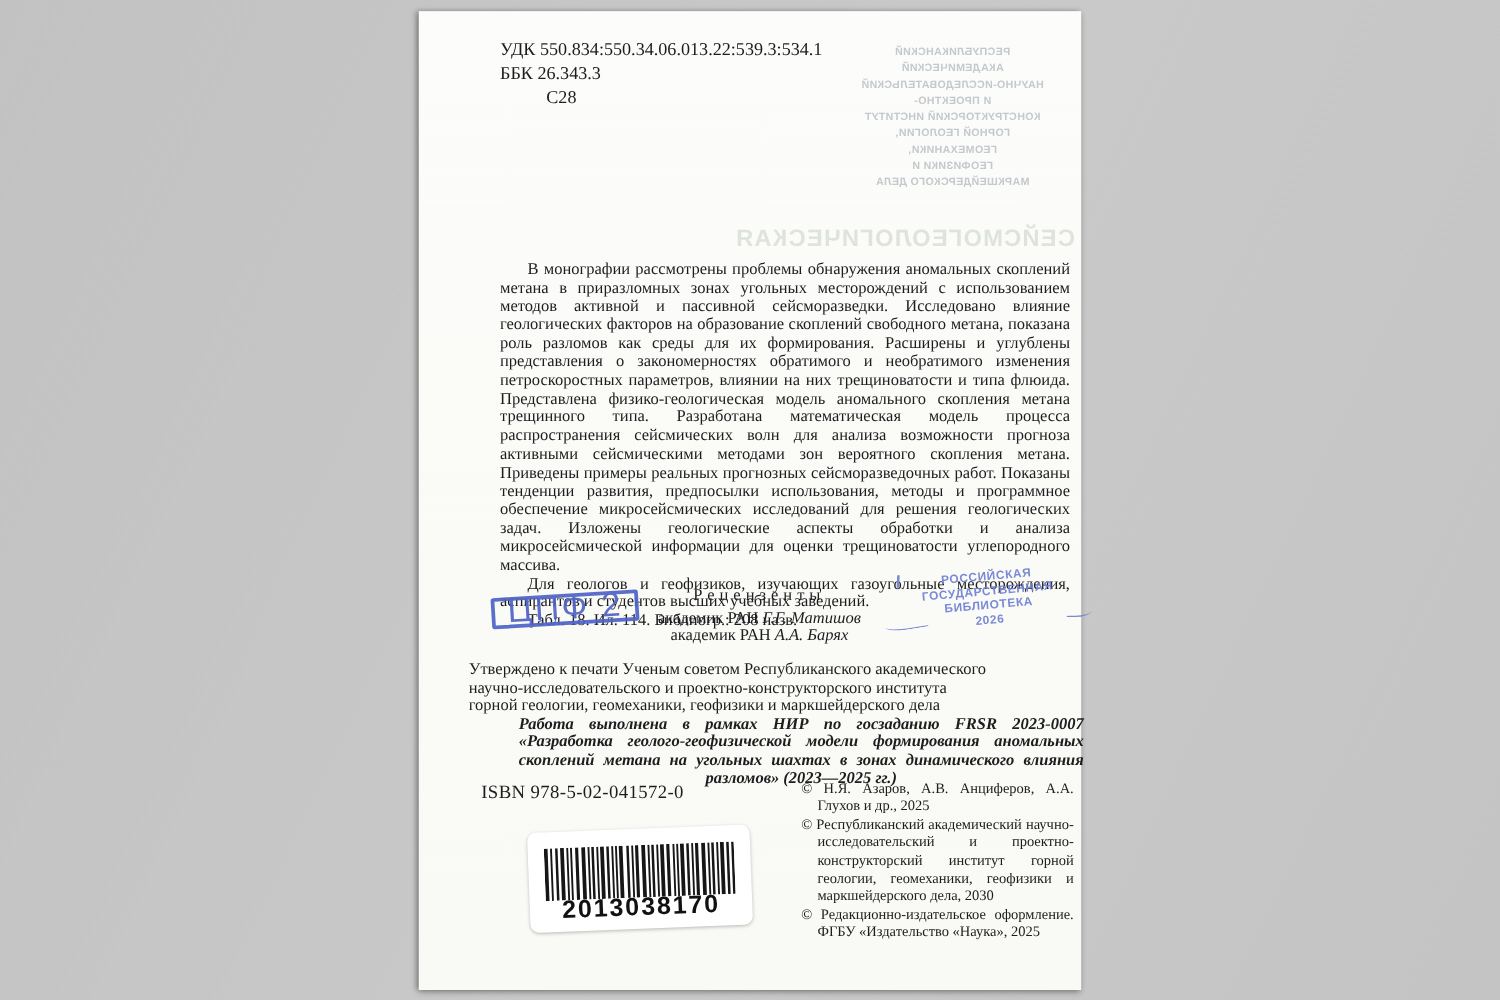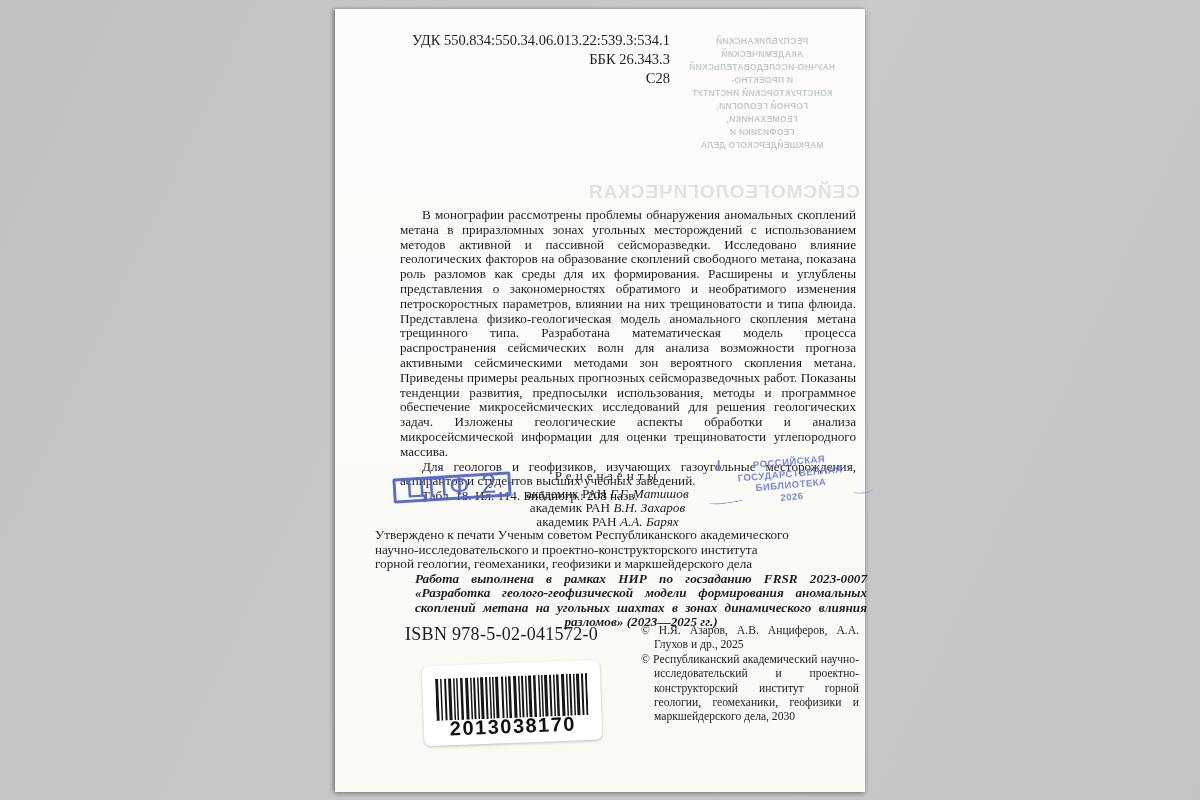--- a/index.html
+++ b/index.html
@@ -28,21 +28,21 @@
     letter-spacing:.3px; filter:blur(.4px);
   }
   .bleed-title {
     position:absolute; left:295px; top:176px; width:230px;
     transform:scaleX(-1);
     color:rgba(198,207,198,.55); font-family:"Liberation Sans",sans-serif;
     font-size:19px; font-weight:bold; letter-spacing:1px;
     filter:blur(.6px); white-space:nowrap;
   }
   
-  .catalog { position:absolute; left:77px; top:22px; line-height:19px; font-size:14.5px;text-align:right; }
+  .catalog { position:absolute; left:65px; top:22px; line-height:19px; font-size:14.5px; }
   .catalog .code { padding-left:37px; }
   
   .authors-block { position:absolute; left:40px; top:71px; width:465px; text-align:center; }
   .authors-heading { letter-spacing:4px; font-size:13.2px; margin-bottom:4px; }
   .authors-line { font-style:italic; line-height:13.9px; font-size:13.4px; }
   
   .biblio { position:absolute; left:65px; top:136px; width:456px; text-align:justify; }
   .biblio p { text-indent:22px; }
   .biblio .isbn-line { text-indent:22px; }
   
@@ -55,21 +55,21 @@
   .reviewer-line { line-height:14px; }
   .reviewer-line i { font-style:italic; }
   
   .approved { position:absolute; left:40px; top:519px; width:465px; text-align:left; line-height:14.6px; }
   .grant {
     position:absolute; left:68px; top:563px; width:452px;
     font-style:italic; font-weight:bold;
     text-align:justify; text-align-last:center; line-height:14.4px;margin-left:12px;
   }
   
-  .isbn-bottom { position:absolute; left:70px; top:618px; font-size:18px; letter-spacing:.3px; }
+  .isbn-bottom { position:absolute; left:50px; top:618px; font-size:15px; letter-spacing:.3px; }
   .copyrights { position:absolute; left:306px; top:615px; width:218px; font-size:11.6px; line-height:14.4px; text-align:justify; }
   .copyright-item { text-indent:-13px; padding-left:13px; }
   
   .barcode-sticker {
     position:absolute; left:88px; top:654px; width:178px; height:80px;
     background:#fff; border-radius:7px;
     transform:rotate(-2.2deg);
     box-shadow:0 1px 3px rgba(0,0,0,.25);
     display:flex; flex-direction:column; align-items:center; justify-content:center;
     padding-top:4px;
@@ -145,36 +145,36 @@
     <div>ГОСУДАРСТВЕННАЯ</div>
     <div>БИБЛИОТЕКА</div>
     <div>2026</div>
     <div class="squiggle-left"></div>
     <div class="squiggle-right"></div>
   </div>
 
   <div class="reviewers">
     <div class="reviewers-heading">Рецензенты</div>
     <div class="reviewer-line"><span>академик РАН</span> <i>Г.Г. Матишов</i></div>
-    <div class="reviewer-line"><span>академик РАН</span> <i>В.Н. Захаров</i></div>
     <div class="reviewer-line"><span>академик РАН</span> <i>А.А. Барях</i></div>
   </div>
 
   <div class="approved">
     <div>Утверждено к печати Ученым советом Республиканского академического</div>
     <div>научно-исследовательского и проектно-конструкторского института</div>
     <div>горной геологии, геомеханики, геофизики и маркшейдерского дела</div>
   </div>
 
   <div class="grant">Работа выполнена в рамках НИР по госзаданию FRSR 2023-0007 «Разработка геолого-геофизической модели формирования аномальных скоплений метана на угольных шахтах в зонах динамического влияния разломов» (2023—2025 гг.)</div>
 
   <div class="isbn-bottom">ISBN 978-5-02-041572-0</div>
   <div class="copyrights">
     <div class="copyright-item">© Н.Я. Азаров, А.В. Анциферов, А.А. Глухов и др., 2025</div>
     <div class="copyright-item">© Республиканский академический научно-исследовательский и проектно-конструкторский институт горной геологии, геомеханики, геофизики и маркшейдерского дела, 2030</div>
+    <div class="copyright-item">© Редакционно-издательское оформление. ФГБУ «Издательство «Наука», 2025</div>
   </div>
 
   <div class="barcode-sticker">
     <svg class="barcode-bars" width="152" height="42" viewBox="0 0 152 42" xmlns="http://www.w3.org/2000/svg">
       <g fill="#161616">
         <rect x="0" y="0" width="3" height="42"></rect>
           <rect x="5" y="0" width="1.5" height="42"></rect>
         <rect x="9" y="0" width="2" height="42"></rect>
           <rect x="13" y="0" width="3" height="42"></rect>
         <rect x="18" y="0" width="1.5" height="42"></rect>

